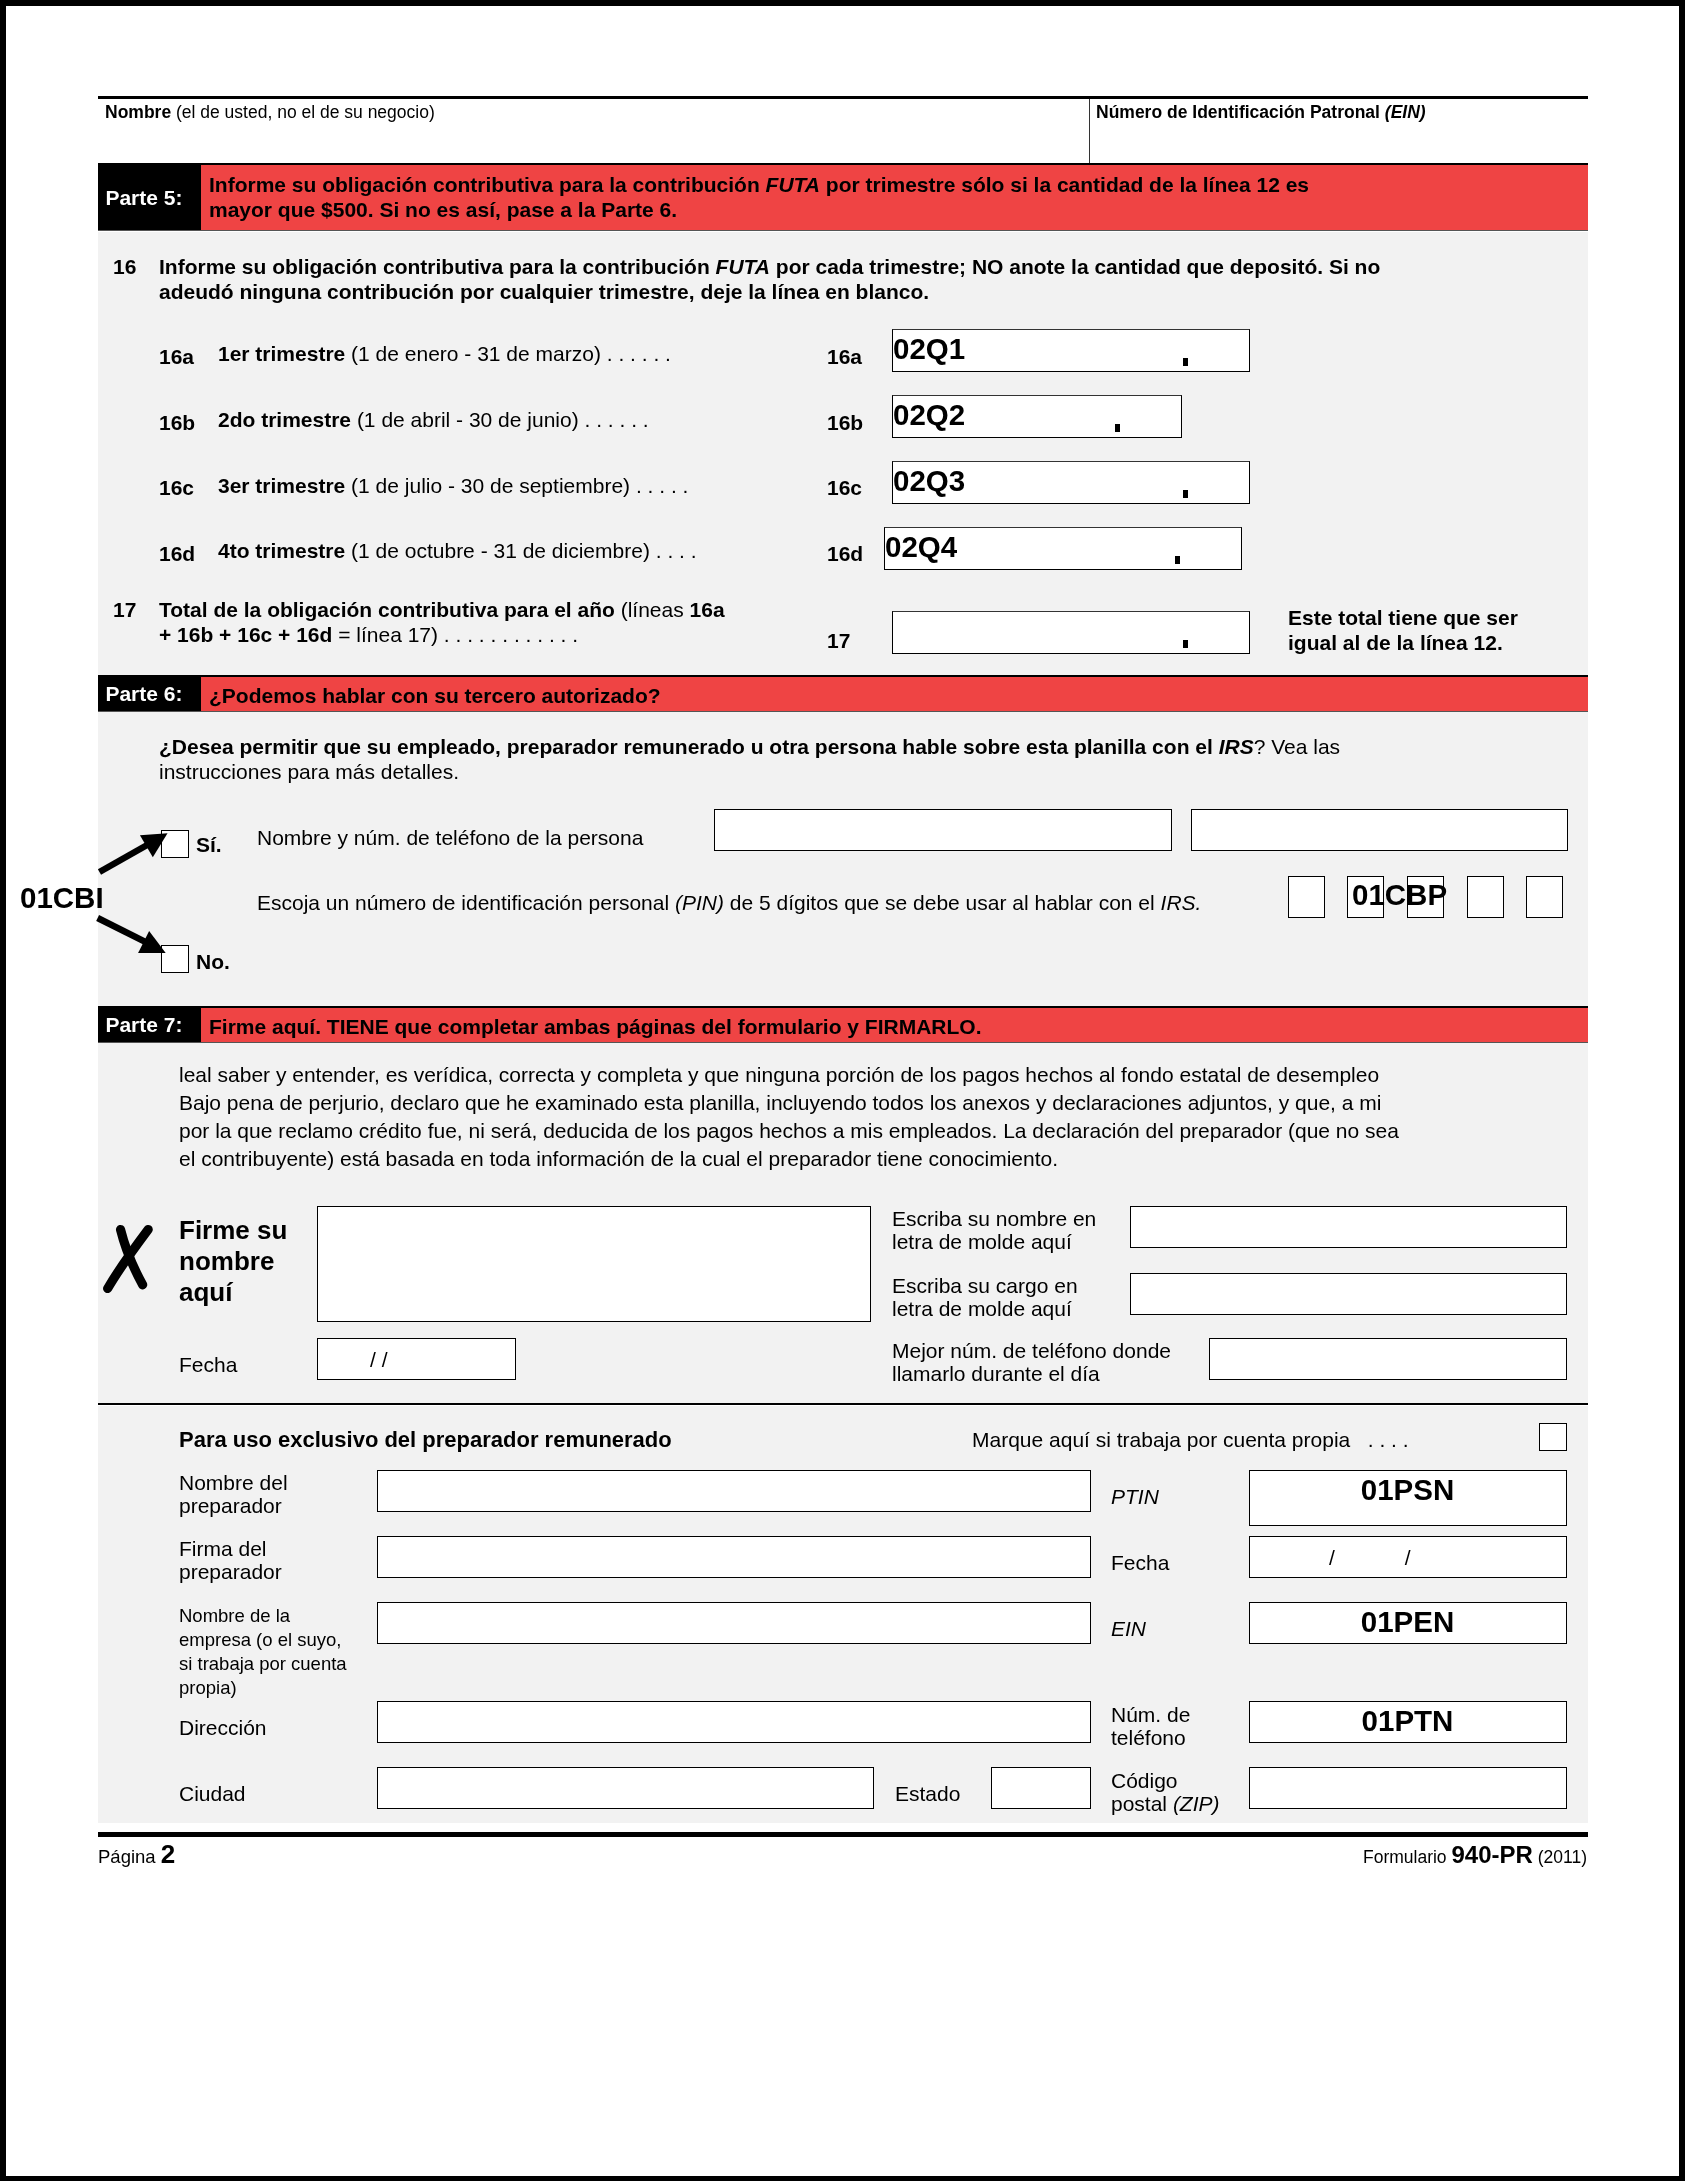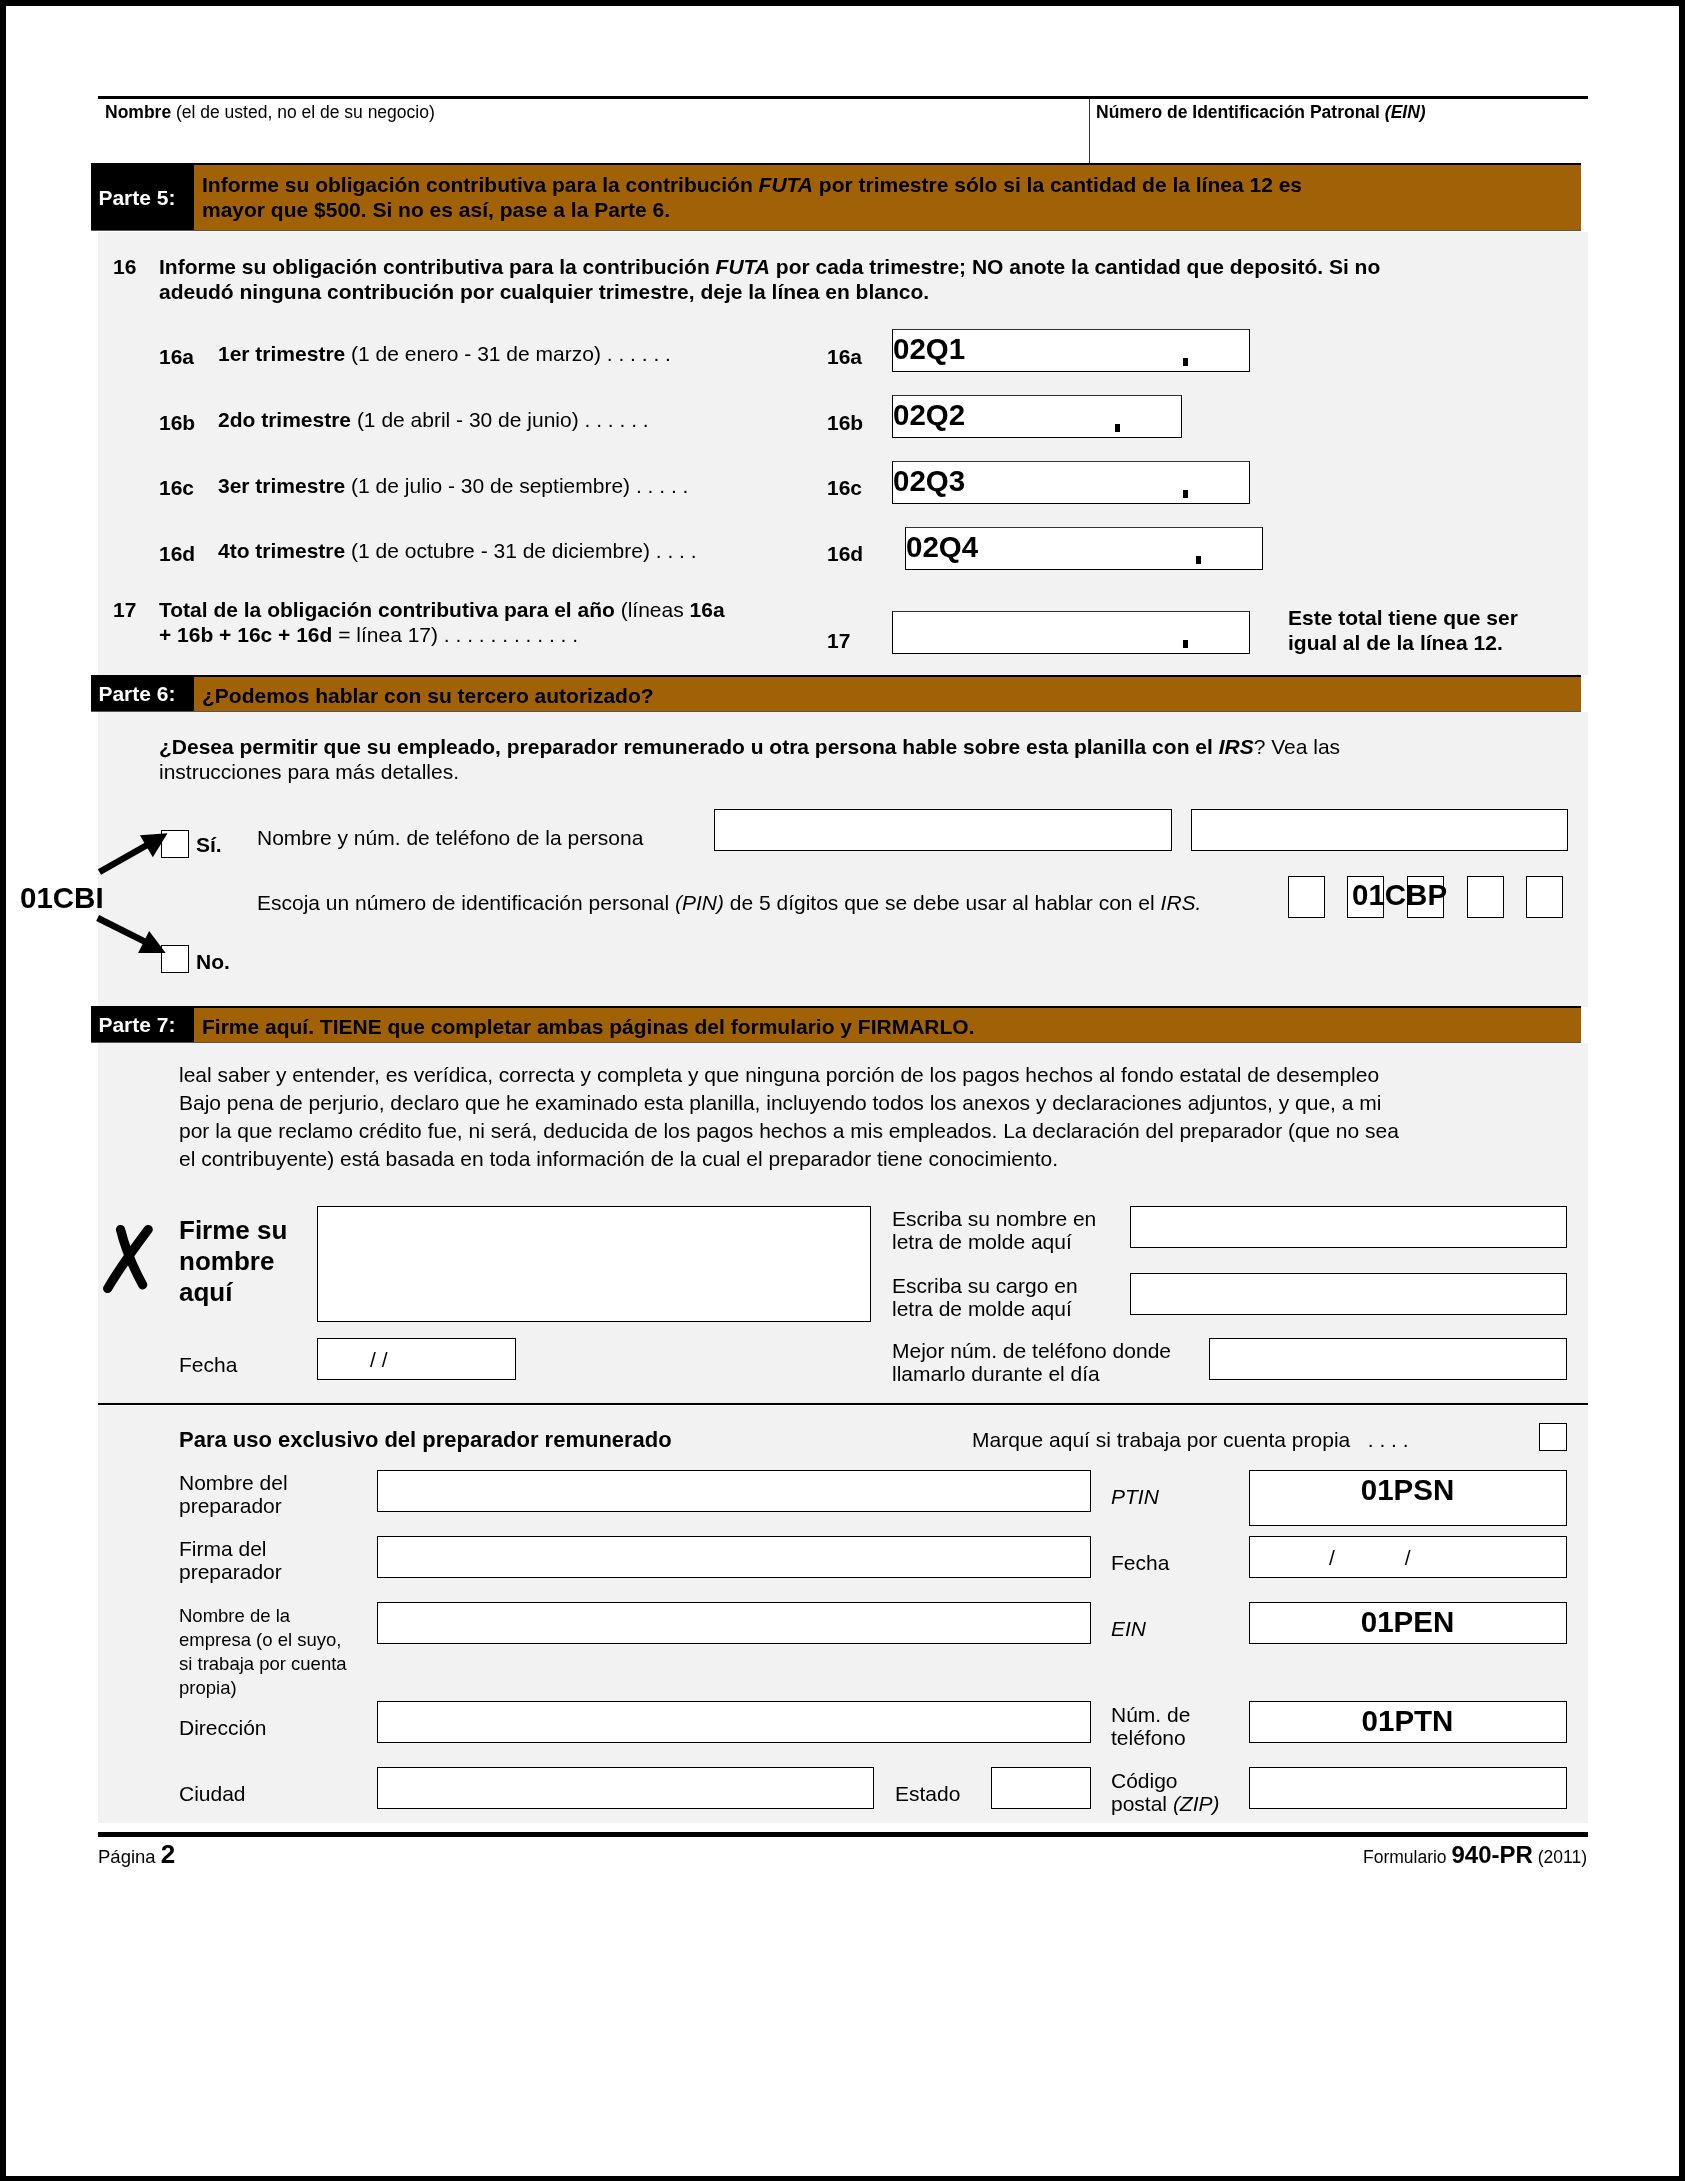--- a/index.html
+++ b/index.html
@@ -3,21 +3,21 @@
 <meta charset="utf-8">
 <style>
   html, body { margin: 0; padding: 0; background: #ffffff; }
   body { width: 1685px; height: 2182px; position: relative; overflow: hidden;
          font-family: "Liberation Sans", sans-serif; color: #000; }
   .frame { position: absolute; left: 0; top: 0; width: 1685px; height: 2182px;
            box-sizing: border-box; border: 6.5px solid #000; pointer-events: none; }
   .abs { position: absolute; }
   .gray { position: absolute; background: #f2f2f2; }
   .rule { position: absolute; background: #000; }
-  .part-hdr { position: absolute; left: 91px; width: 1490px; background: #a16207;
+  .part-hdr { position: absolute; left: 98px; width: 1490px; background: #ef4444;
               border-top: 2.8px solid #000; border-bottom: 1.8px solid #555; box-sizing: border-box; }
   .part-tag { position: absolute; left: 0; top: 0; bottom: 0; background: #000; color: #fff;
               font-weight: bold; font-size: 21px; display: flex; align-items: center; padding-left: 7.4px; box-sizing: border-box; }
   .part-title { position: absolute; font-weight: bold; font-size: 21px; line-height: 25px; }
   .t { position: absolute; font-size: 21px; line-height: 25px; white-space: nowrap; }
   .b { font-weight: bold; }
   .i { font-style: italic; }
   .box { position: absolute; background: #fff; border: 1.8px solid #000; box-sizing: border-box; }
   .amt { position: absolute; background: #fff; border: 1.8px solid #000; border-top-color: #333; box-sizing: border-box; }
   .amt .code { position: absolute; left: 0; width: 231px; top: 1.8px; font-weight: bold; font-size: 29.5px; }
@@ -77,21 +77,21 @@
   <div class="t b" style="left:827px;top:475px;">16c</div>
   <div class="amt" style="left:892px;top:461px;width:358px;height:43px;">
       <div class="code">02Q3</div>
       <div class="dot"></div>
     </div>
 </div>
 <div>
   <div class="t b" style="left:159px;top:541px;">16d</div>
   <div class="t" style="left:218px;top:538px;"><span class="b">4to trimestre</span><span> (1 de octubre - 31 de diciembre)</span><span> .   .   .   .</span></div>
   <div class="t b" style="left:827px;top:541px;">16d</div>
-  <div class="amt" style="left:905px;top:527px;width:358px;height:43px;padding-left:40px;">
+  <div class="amt" style="left:884px;top:527px;width:358px;height:43px;padding-left:40px;">
       <div class="code">02Q4</div>
       <div class="dot"></div>
     </div>
 </div>
 
 <div class="t b" style="left:113px;top:597px;">17</div>
 <div class="t" style="left:159px;top:597px;">
   <div><span class="b">Total de la obligación contributiva para el año</span><span> (líneas </span><span class="b">16a</span></div>
   <div><span class="b">+ 16b + 16c + 16d</span><span> = línea 17)</span><span> .   .   .   .   .   .   .   .   .   .   .   .</span></div>
 </div>

